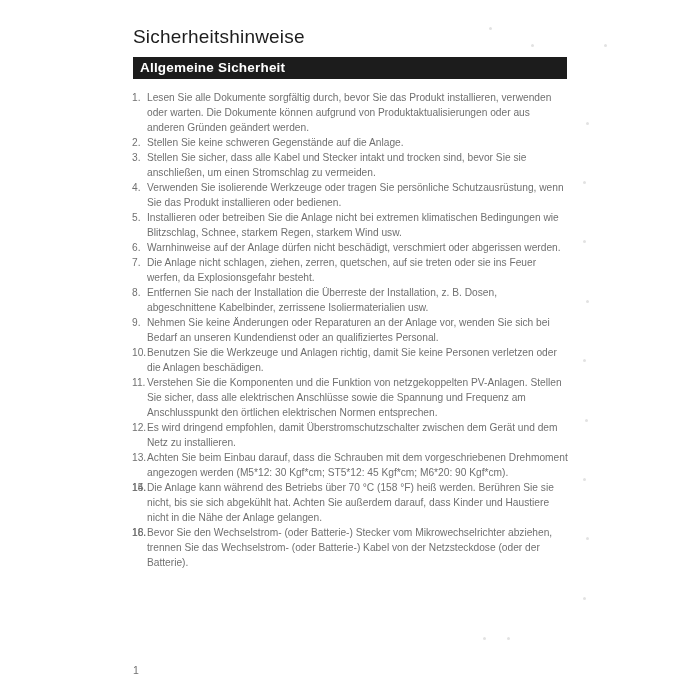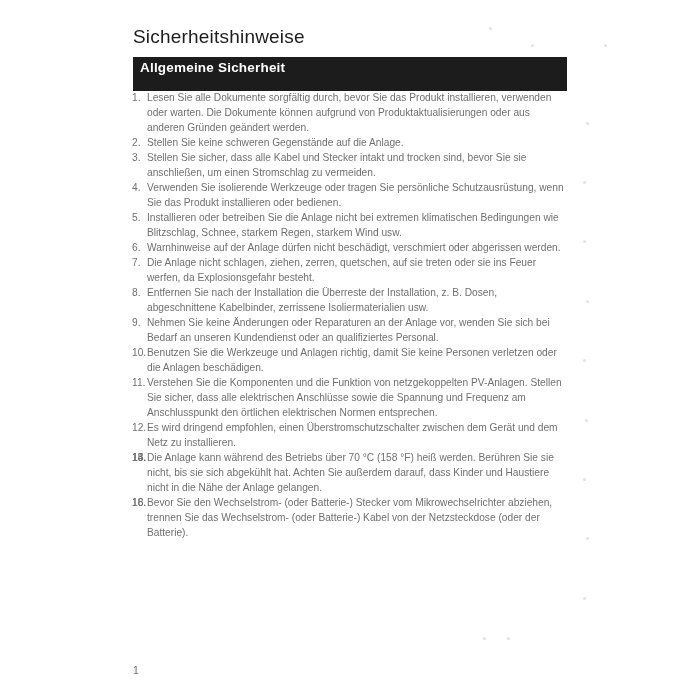--- a/index.html
+++ b/index.html
@@ -24,21 +24,21 @@
     line-height: 22px;
     font-weight: 400;
     color: var(--title-color, #1d1d1d);
     letter-spacing: 0.2px;
   }
   .section-bar {
     position: absolute;
     left: 133px;
     top: 57px;
     width: 434px;
-    height: 34px;
+    height: 22px;
     box-sizing: border-box;
     background: var(--bar-bg, #1c1c1c);
     color: var(--bar-text, #ffffff);
     font-size: 13.5px;
     font-weight: 700;
     line-height: 22px;
     padding-left: 7px;
     letter-spacing: 0.2px;
   }
   ol.safety-list {
@@ -97,22 +97,22 @@
       <li><span class="num">2.</span><span class="txt">Stellen Sie keine schweren Gegenstände auf die Anlage.</span></li>
       <li><span class="num">3.</span><span class="txt">Stellen Sie sicher, dass alle Kabel und Stecker intakt und trocken sind, bevor Sie sie anschließen, um einen Stromschlag zu vermeiden.</span></li>
       <li><span class="num">4.</span><span class="txt">Verwenden Sie isolierende Werkzeuge oder tragen Sie persönliche Schutzausrüstung, wenn Sie das Produkt installieren oder bedienen.</span></li>
       <li><span class="num">5.</span><span class="txt">Installieren oder betreiben Sie die Anlage nicht bei extremen klimatischen Bedingungen wie Blitzschlag, Schnee, starkem Regen, starkem Wind usw.</span></li>
       <li><span class="num">6.</span><span class="txt">Warnhinweise auf der Anlage dürfen nicht beschädigt, verschmiert oder abgerissen werden.</span></li>
       <li><span class="num">7.</span><span class="txt">Die Anlage nicht schlagen, ziehen, zerren, quetschen, auf sie treten oder sie ins Feuer werfen, da Explosionsgefahr besteht.</span></li>
       <li><span class="num">8.</span><span class="txt">Entfernen Sie nach der Installation die Überreste der Installation, z. B. Dosen, abgeschnittene Kabelbinder, zerrissene Isoliermaterialien usw.</span></li>
       <li><span class="num">9.</span><span class="txt">Nehmen Sie keine Änderungen oder Reparaturen an der Anlage vor, wenden Sie sich bei Bedarf an unseren Kundendienst oder an qualifiziertes Personal.</span></li>
       <li><span class="num">10.</span><span class="txt">Benutzen Sie die Werkzeuge und Anlagen richtig, damit Sie keine Personen verletzen oder die Anlagen beschädigen.</span></li>
       <li><span class="num">11.</span><span class="txt">Verstehen Sie die Komponenten und die Funktion von netzgekoppelten PV-Anlagen. Stellen Sie sicher, dass alle elektrischen Anschlüsse sowie die Spannung und Frequenz am Anschlusspunkt den örtlichen elektrischen Normen entsprechen.</span></li>
-      <li><span class="num">12.</span><span class="txt">Es wird dringend empfohlen, einen Überstromschutzschalter zwischen dem Gerät und dem Netz zu installieren.</span></li>
-      <li><span class="num">13.</span></li>
+      <li><span class="num">12.</span><span class="txt">Es wird dringend empfohlen, damit Überstromschutzschalter zwischen dem Gerät und dem Netz zu installieren.</span></li>
+      <li><span class="num">13.</span><span class="txt">Achten Sie beim Einbau darauf, dass die Schrauben mit dem vorgeschriebenen Drehmoment angezogen werden (M5*12: 30 Kgf*cm; ST5*12: 45 Kgf*cm; M6*20: 90 Kgf*cm).</span></li>
       <li><span class="num">14.</span></li>
       <li><span class="num">15.</span><span class="txt">Die Anlage kann während des Betriebs über 70 °C (158 °F) heiß werden. Berühren Sie sie nicht, bis sie sich abgekühlt hat. Achten Sie außerdem darauf, dass Kinder und Haustiere nicht in die Nähe der Anlage gelangen.</span></li>
       <li><span class="num">16.</span></li>
       <li><span class="num">18.</span><span class="txt">Bevor Sie den Wechselstrom- (oder Batterie-) Stecker vom Mikrowechselrichter abziehen, trennen Sie das Wechselstrom- (oder Batterie-) Kabel von der Netzsteckdose (oder der Batterie).</span></li>
     </ol>
 
   <div class="page-number">1</div>
 
   <div id="artifact-layer">
       <span class="dot" style="left: 489px; top: 27px;"></span>

